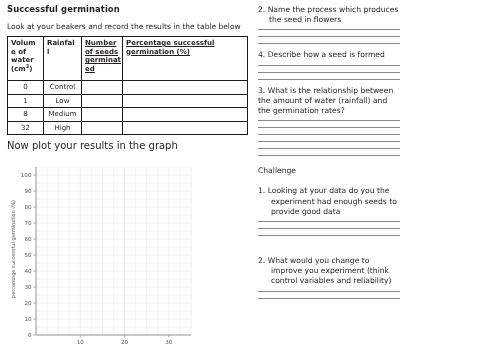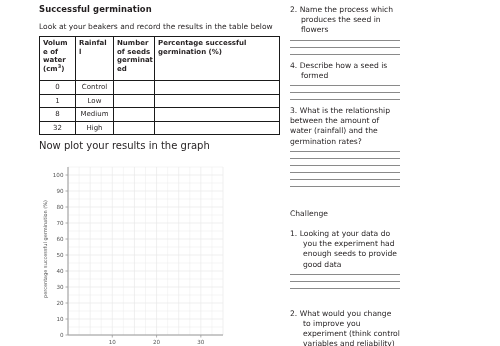--- a/index.html
+++ b/index.html
@@ -13,21 +13,20 @@
     font-family: "DejaVu Sans", "Liberation Sans", sans-serif;
     color: #231f20;
     overflow: hidden;
     position: relative;
   }
   .page {
     display: flex;
     width: 404px;
     height: 346px;
     box-sizing: border-box;
-    padding-left: 32px;
   }
   .col-left {
     width: 249px;
     box-sizing: border-box;
     padding: 4px 5px 0 6px;
     position: relative;
   }
   .col-right {
     width: 251px;
     box-sizing: border-box;
@@ -72,22 +71,22 @@
     vertical-align: top;
     box-sizing: border-box;
   }
   table.results-table th {
     font-weight: bold;
     text-align: left;
     height: 44px;
   }
   th.col-volume { width: 36px; }
   th.col-rainfall { width: 38px; }
-  th.col-seeds { width: 41px; }
-  th.col-pct { width: 125px; }
+  th.col-seeds { width: 41px; text-decoration: underline; }
+  th.col-pct { width: 125px; text-decoration: underline; }
   table.results-table td.c-center {
     text-align: center;
     vertical-align: middle;
     height: 13px;
   }
   table.results-table td.c-blank {
     height: 13px;
   }
   sup.cube {
     font-size: 5px;
@@ -137,21 +136,21 @@
   .ans-line {
     height: 0;
     border-bottom: 1px solid #8a8a8a;
     margin: 0 0 6px 0;
     width: 100%;
   }
   .spacer-4 { height: 4px; }
   .challenge-label {
     font-size: 7.6px;
     line-height: 10.2px;
-    margin: 12px 0 1px 0;
+    margin: 0 0 1px 0;
   }
 </style>
 </head>
 <body>
 
 <div class="page">
 
   <div class="col-left">
 
     <div class="worksheet-title">Successful germination</div>

